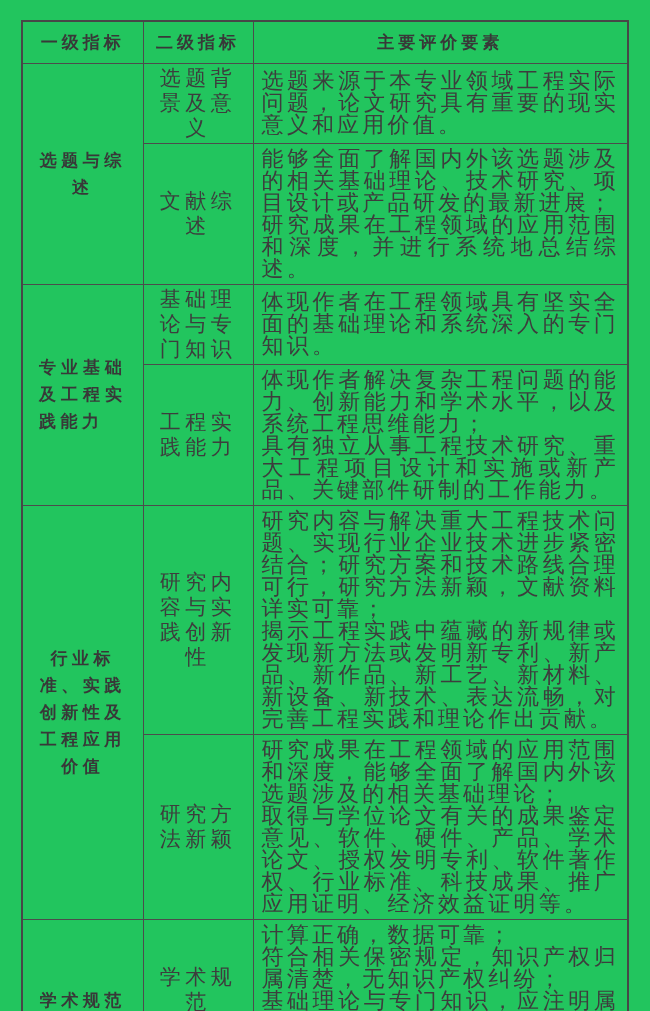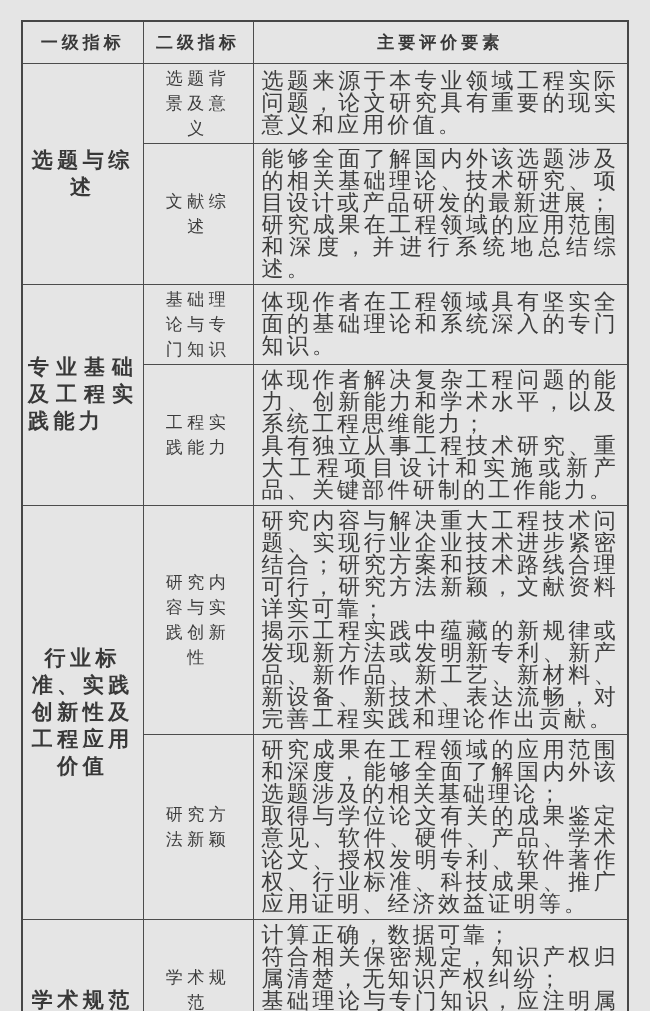--- a/index.html
+++ b/index.html
@@ -8,21 +8,21 @@
     background: #ffffff;
     width: 650px;
   }
   body {
     font-family: "Liberation Serif", "DejaVu Serif", serif;
     color: #3a3a3a;
   }
   .page {
     width: 650px;
     height: 1011px;
-    background: #e5e5e5;
+    background: #22c55e;
     box-sizing: border-box;
     padding-top: 20px;
     overflow: hidden;
   }
   table.rubric {
     border-collapse: collapse;
     table-layout: fixed;
     width: 606px;
     margin: 0 auto;
     border: 2px solid #474747;
@@ -37,34 +37,34 @@
   }
   thead tr { height: 42px; }
   th {
     font-size: 17px;
     font-weight: bold;
     letter-spacing: 4px;
     text-align: center;
     color: #383838;
   }
   td.l1 {
-    font-size: 21px;
+    font-size: 17px;
     font-weight: bold;
     letter-spacing: 4.5px;
     line-height: 27px;
     text-align: center;
-    padding: 2px 5px;
+    padding: 2px 16px;
     color: #383838;
   }
   td.l1.left {
     text-align: justify;
     text-align-last: left;
   }
   td.l2 {
-    font-size: 17px;
+    font-size: 21px;
     letter-spacing: 4.5px;
     line-height: 25px;
     text-align: center;
     padding: 2px 16px;
     color: #3d3d3d;
   }
   td.crit {
     font-size: 22px;
     letter-spacing: 3.2px;
     line-height: 22px;

